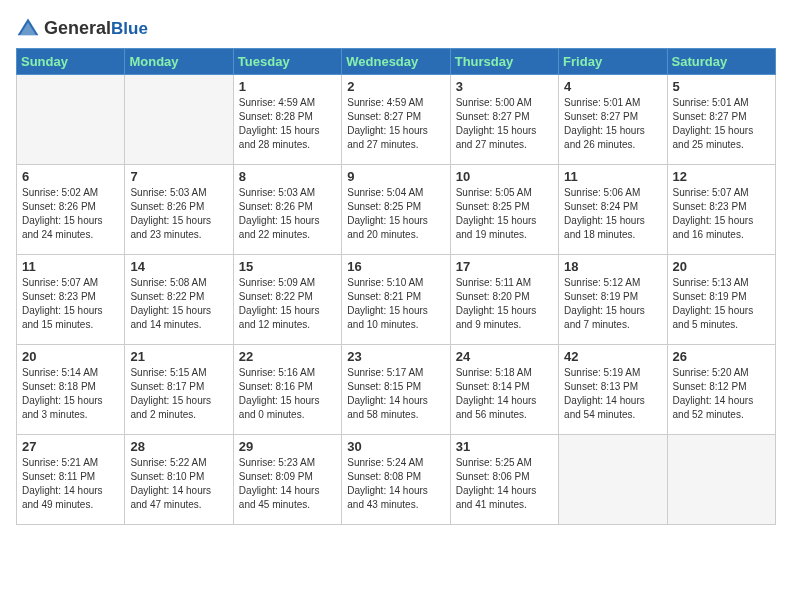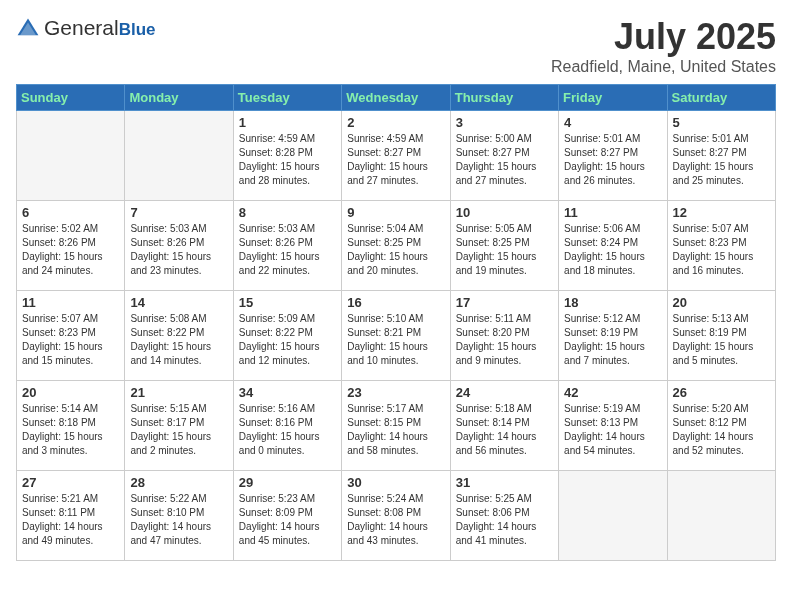--- a/index.html
+++ b/index.html
@@ -82,26 +82,22 @@
 </head>
 <body>
 
 <div class="header">
   <div class="logo">
     <svg class="logo-icon" viewBox="0 0 30 30" xmlns="http://www.w3.org/2000/svg">
       <polygon points="15,3 28,24 2,24" fill="#2a6db5"></polygon>
       <polygon points="15,8 25,24 5,24" fill="#fff" opacity="0.3"></polygon>
     </svg>
     <div>
-      <span style="font-size:21px;font-weight:normal;color:#333;">General</span><span style="font-size:17px;font-weight:bold;color:#1a5fa8;">Blue</span>
+      <span style="font-size:18px;font-weight:bold;color:#333;">General</span><span style="font-size:17px;font-weight:bold;color:#1a5fa8;">Blue</span>
     </div>
-  </div>
-  <div class="title-block">
-    <div class="month-title">July 2025</div>
-    <div class="location-title">Readfield, Maine, United States</div>
   </div>
 </div>
 
 <table class="calendar">
   <thead>
     <tr>
     <th>Sunday</th>
         <th>Monday</th>
         <th>Tuesday</th>
         <th>Wednesday</th>
@@ -198,21 +194,21 @@
       <tr class="week-row">
         <td>
           <div class="day-number">20</div>
           <div class="day-detail">Sunrise: 5:14 AM<br>Sunset: 8:18 PM<br>Daylight: 15 hours and 3 minutes.</div>
         </td>
         <td>
           <div class="day-number">21</div>
           <div class="day-detail">Sunrise: 5:15 AM<br>Sunset: 8:17 PM<br>Daylight: 15 hours and 2 minutes.</div>
         </td>
         <td>
-          <div class="day-number">34</div>
+          <div class="day-number">22</div>
           <div class="day-detail">Sunrise: 5:16 AM<br>Sunset: 8:16 PM<br>Daylight: 15 hours and 0 minutes.</div>
         </td>
         <td>
           <div class="day-number">23</div>
           <div class="day-detail">Sunrise: 5:17 AM<br>Sunset: 8:15 PM<br>Daylight: 14 hours and 58 minutes.</div>
         </td>
         <td>
           <div class="day-number">24</div>
           <div class="day-detail">Sunrise: 5:18 AM<br>Sunset: 8:14 PM<br>Daylight: 14 hours and 56 minutes.</div>
         </td>

